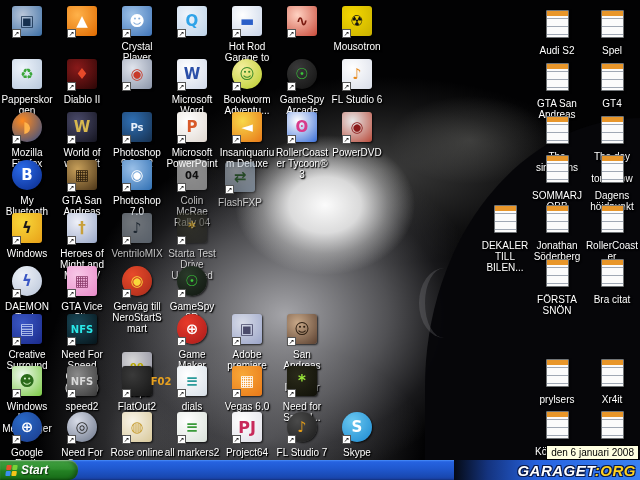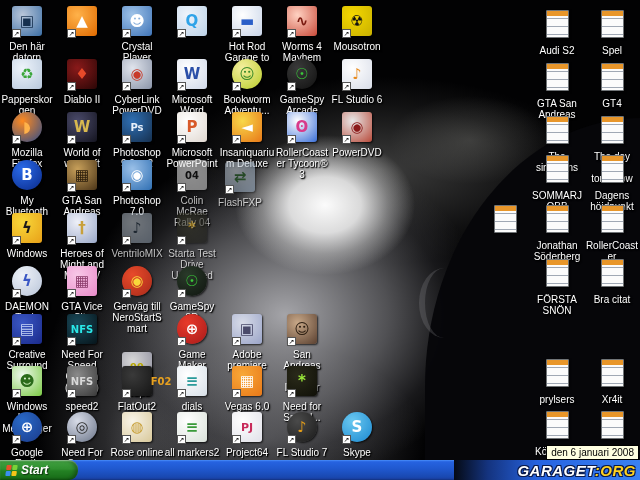--- a/index.html
+++ b/index.html
@@ -116,21 +116,20 @@
     <div id="car-wheel"></div>
   </div>
   <div id="icons">
       <div class="icon-item" style="left: -1px; top: 6px;">
         <div class="icon-art">
           <div class="tile" style="background: radial-gradient(circle at 35% 30%, rgb(185, 198, 217), rgb(59, 110, 165));">
             <span class="glyph" style="color: rgb(22, 48, 79); font-size: 15px;">▣</span>
           </div>
           <span class="arrow">↗</span>
         </div>
-        <div class="icon-label">Den här datorn</div>
       </div>
       <div class="icon-item" style="left: 54px; top: 6px;">
         <div class="icon-art">
           <div class="tile" style="background: radial-gradient(circle at 35% 30%, rgb(255, 178, 74), rgb(224, 106, 0));">
             <span class="glyph" style="color: rgb(255, 255, 255); font-size: 15px;">▲</span>
           </div>
           <span class="arrow">↗</span>
         </div>
       </div>
       <div class="icon-item" style="left: 109px; top: 6px;">
@@ -159,21 +158,20 @@
         </div>
         <div class="icon-label">Hot Rod Garage to Glory</div>
       </div>
       <div class="icon-item" style="left: 274px; top: 6px;">
         <div class="icon-art">
           <div class="tile" style="background: radial-gradient(circle at 35% 30%, rgb(255, 210, 194), rgb(200, 74, 58));">
             <span class="glyph" style="color: rgb(122, 26, 16); font-size: 15px;">∿</span>
           </div>
           <span class="arrow">↗</span>
         </div>
-        <div class="icon-label">Worms 4 Mayhem</div>
       </div>
       <div class="icon-item" style="left: 329px; top: 6px;">
         <div class="icon-art">
           <div class="tile" style="background: radial-gradient(circle at 35% 30%, rgb(245, 216, 0), rgb(200, 176, 0));">
             <span class="glyph" style="color: rgb(17, 17, 17); font-size: 15px;">☢</span>
           </div>
           <span class="arrow">↗</span>
         </div>
         <div class="icon-label">Mousotron</div>
       </div>
@@ -194,21 +192,20 @@
         </div>
         <div class="icon-label">Diablo II</div>
       </div>
       <div class="icon-item" style="left: 109px; top: 59px;">
         <div class="icon-art">
           <div class="tile" style="background: radial-gradient(circle at 35% 30%, rgb(224, 228, 236), rgb(138, 148, 168));">
             <span class="glyph" style="color: rgb(200, 58, 42); font-size: 15px;">◉</span>
           </div>
           <span class="arrow">↗</span>
         </div>
-        <div class="icon-label">CyberLink PowerDVD</div>
       </div>
       <div class="icon-item" style="left: 164px; top: 59px;">
         <div class="icon-art">
           <div class="tile" style="background: radial-gradient(circle at 35% 30%, rgb(255, 255, 255), rgb(208, 216, 232));">
             <span class="glyph" style="color: rgb(43, 79, 168); font-size: 15px;">W</span>
           </div>
           <span class="arrow">↗</span>
         </div>
         <div class="icon-label">Microsoft Word</div>
       </div>
@@ -558,21 +555,21 @@
           <div class="tile" style="background: radial-gradient(circle at 35% 30%, rgb(255, 255, 255), rgb(216, 224, 216));">
             <span class="glyph" style="color: rgb(58, 154, 58); font-size: 15px;">≡</span>
           </div>
           <span class="arrow">↗</span>
         </div>
         <div class="icon-label">all markers2</div>
       </div>
       <div class="icon-item" style="left: 219px; top: 412px;">
         <div class="icon-art">
           <div class="tile" style="background: radial-gradient(circle at 35% 30%, rgb(255, 255, 255), rgb(224, 224, 232));">
-            <span class="glyph" style="color: rgb(200, 42, 90); font-size: 11px; text-align: right;">PJ</span>
+            <span class="glyph" style="color: rgb(200, 42, 90); font-size: 16px; text-align: right;">PJ</span>
           </div>
           <span class="arrow">↗</span>
         </div>
         <div class="icon-label">Project64</div>
       </div>
       <div class="icon-item" style="left: 274px; top: 412px;">
         <div class="icon-art">
           <div class="tile round" style="background: radial-gradient(circle at 35% 30%, rgb(74, 74, 74), rgb(26, 26, 26));">
             <span class="glyph" style="color: rgb(232, 160, 24); font-size: 15px;">♪</span>
           </div>
@@ -634,20 +631,21 @@
       <div class="icon-item" style="left: 584px; top: 153px;">
         <div class="icon-art">
           <div class="doc"></div>
         </div>
         <div class="icon-label">Dagens höjdpunkt</div>
       </div>
       <div class="icon-item" style="left: 477px; top: 203px;">
         <div class="icon-art">
           <div class="doc"></div>
         </div>
+        <div class="icon-label">DEKALER TILL BILEN...</div>
       </div>
       <div class="icon-item" style="left: 529px; top: 203px;">
         <div class="icon-art">
           <div class="doc"></div>
         </div>
         <div class="icon-label">Jonathan Söderberg</div>
       </div>
       <div class="icon-item" style="left: 584px; top: 203px;">
         <div class="icon-art">
           <div class="doc"></div>

